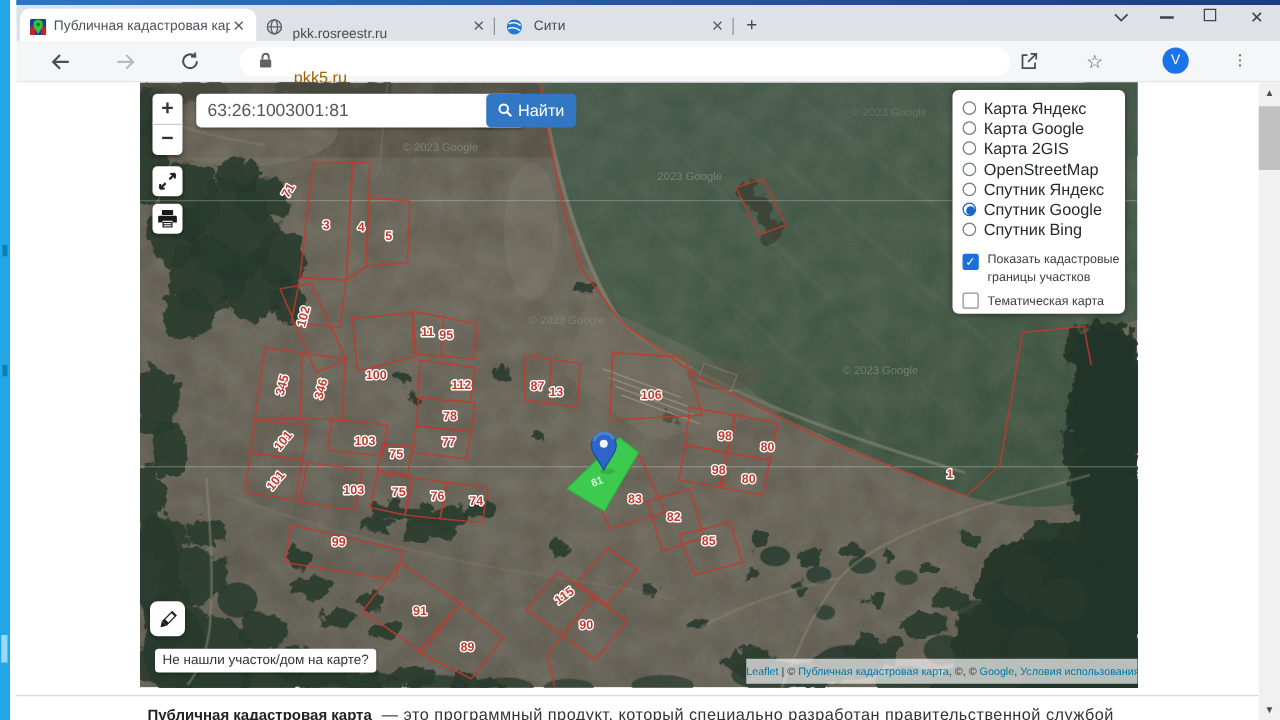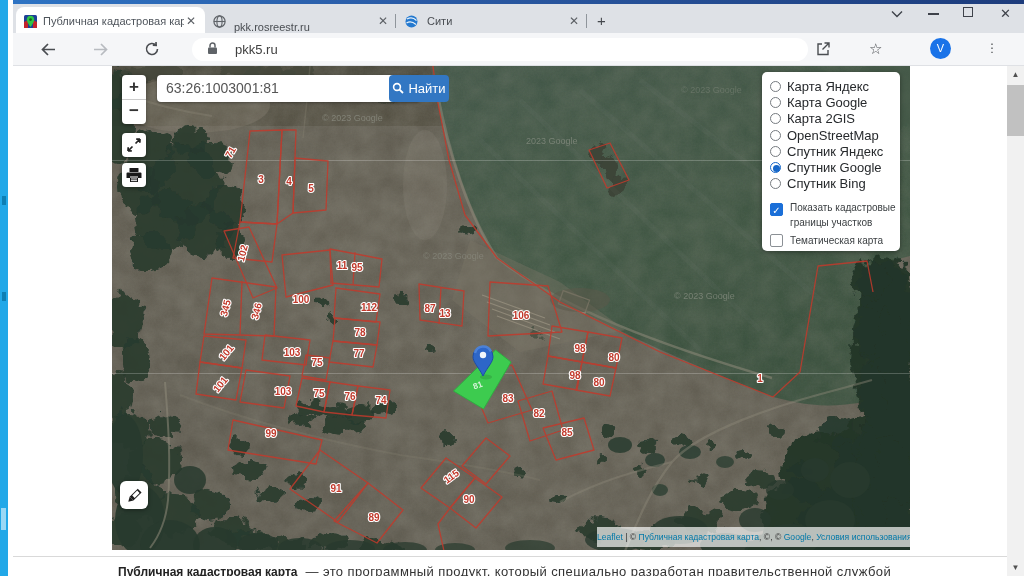--- a/index.html
+++ b/index.html
@@ -20,21 +20,21 @@
   
   #map { left:104px; top:0px; width:798px; height:484px; overflow:hidden; position:absolute; }
   
   .lbtn { background:#fff; border-radius:4px; box-shadow:0 1px 4px rgba(0,0,0,0.4); }
   #zoomctl { left:114px; top:9px; width:24px; height:49px; }
   #zplus { width:24px; height:25px; text-align:center; font-size:17px; font-weight:bold; color:#333; line-height:24px; border-bottom:1px solid #ccc;}
   #zminus { width:24px; height:24px; text-align:center; font-size:17px; font-weight:bold; color:#333; line-height:22px;}
   #fsbtn { left:114px; top:67px; width:24px; height:24px; }
   #prbtn { left:114px; top:97px; width:24px; height:24px; }
   #searchbox { left:149px; top:9px; width:263px; height:27px; background:#fff; border-radius:4px; box-shadow:0 1px 3px rgba(0,0,0,0.35); font-size:14px; color:#555; line-height:27px; padding-left:9px; }
-  #findbtn { left:381px; top:9px; width:60px; height:27px; background:#3277c3; border-radius:4px; color:#fff; font-size:13px; text-align:center; line-height:27px; }
+  #findbtn { left:381px; top:9px; width:72px; height:27px; background:#3277c3; border-radius:4px; color:#fff; font-size:13px; text-align:center; line-height:27px; }
   #layers { left:754px; top:6px; width:138px; height:179px; background:#fff; border-radius:5px; box-shadow:0 1px 5px rgba(0,0,0,0.4); padding:7px 0 0 8px; }
   .lrow { height:16.2px; font-size:13px; color:#26292c; white-space:nowrap; }
   .radio { display:inline-block; width:11px; height:11px; border:1px solid #767b80; border-radius:50%; margin-right:6px; vertical-align:-1px; position:relative; }
   .radio.sel { border-color:#1667c9; }
   .radio.sel:after { content:""; position:absolute; left:2px; top:2px; width:7px; height:7px; background:#1667c9; border-radius:50%; }
   .cbrow { font-size:10px; color:#3c4043; white-space:nowrap; line-height:13px; }
   .cbox { display:inline-block; width:13px; height:13px; border:1px solid #8b9095; border-radius:2px; vertical-align:-3px; margin-right:7px; }
   .cbox.on { background:#1b6fd8; border-color:#1b6fd8; color:#fff; text-align:center; font-size:10px; line-height:13px; }
   #pencil { left:112px; top:415px; width:28px; height:28px; border-radius:6px; }
   #tooltip { left:116px; top:453px; height:19px; background:#fff; border-radius:3px; font-size:10.8px; color:#333; line-height:19px; padding:0 6px; white-space:nowrap; box-shadow:0 1px 2px rgba(0,0,0,0.3); }
@@ -100,21 +100,21 @@
       <path d="M2,8.5 H14 M9,3 L14.5,8.5 L9,14" stroke="#b8bbc0" stroke-width="1.7" fill="none"></path>
     </svg>
   <svg class="abs" style="left:144px;top:41px" width="16" height="16" viewBox="0 0 16 16">
       <path d="M13.5,8 a5.5,5.5 0 1 1 -1.6,-3.9 M12,1 L12.2,4.4 L8.8,4.2" stroke="#4a4d51" stroke-width="1.6" fill="none"></path>
     </svg>
   <div id="omnibox" class="abs"></div>
   <svg class="abs" style="left:207px;top:42px" width="11" height="13" viewBox="0 0 11 13">
       <rect x="1" y="5.5" width="9" height="6.5" rx="1" fill="#5f6368"></rect>
       <path d="M3,5.5 V3.5 a2.5,2.5 0 0 1 5,0 V5.5" stroke="#5f6368" stroke-width="1.5" fill="none"></path>
     </svg>
-  <div class="abs" style="left:235px;top:42px;font-size:13px;color:#404040">pkk5.ru</div>
+  <div class="abs" style="left:235px;top:54px;font-size:13px;color:#a16207">pkk5.ru</div>
   <svg class="abs" style="left:815px;top:41px" width="16" height="16" viewBox="0 0 16 16">
       <path d="M7,3 H3 V13.5 H13 V9" stroke="#4a4d51" stroke-width="1.4" fill="none"></path>
       <path d="M9.5,2 H14 V6.5 M14,2 L7.5,8.5" stroke="#4a4d51" stroke-width="1.4" fill="none"></path>
     </svg>
   <div class="abs" style="left:869px;top:40px;font-size:15px;color:#4a4d51">☆</div>
   <div class="abs" style="left:930px;top:38px;width:21px;height:21px;border-radius:50%;background:#1a73e8;color:#fff;font-size:11px;text-align:center;line-height:21px">V</div>
   <div class="abs" style="left:986px;top:41px;font-size:12px;color:#4a4d51">⋮</div>
 
   <div id="page" class="abs">
     <div id="map" class="abs"><svg width="798" height="484" viewBox="112 66 798 484">
@@ -473,20 +473,21 @@
     </div>
     <div id="pencil" class="abs lbtn">
       <svg width="28" height="28" viewBox="0 0 28 28">
           <g transform="rotate(45 14 14.5)">
             <rect x="11.8" y="7" width="5.4" height="11.5" fill="#1c1c1c"></rect>
             <rect x="12.8" y="8.8" width="3.4" height="7" fill="#fff"></rect>
             <path d="M11.8,18.5 L14.5,23 L17.2,18.5 Z" fill="#1c1c1c"></path>
           </g>
         </svg>
     </div>
+    <div id="tooltip" class="abs">Не нашли участок/дом на карте?</div>
     <div id="attrib" class="abs"><a>Leaflet</a> | © <a>Публичная кадастровая карта</a>, ©, © <a>Google</a>, <a>Условия использования</a></div>
   </div>
   <div id="footline" class="abs"></div>
   <div id="foottext" class="abs"><b>Публичная кадастровая карта</b> &nbsp;— это программный продукт, который специально разработан правительственной службой</div>
   <div id="sbar" class="abs"></div>
   <div class="abs sarr" style="top:66px">▲</div>
   <div id="sthumb" class="abs"></div>
   <div class="abs sarr" style="top:559px">▼</div>
   <div id="leftstrip" class="abs"></div>
   <div id="whitesliver" class="abs"></div>

